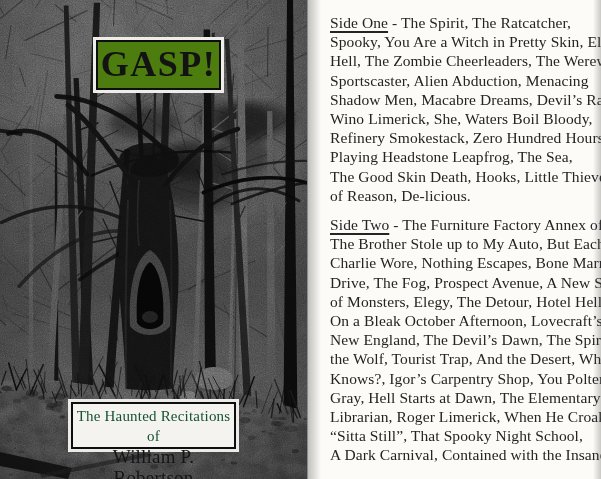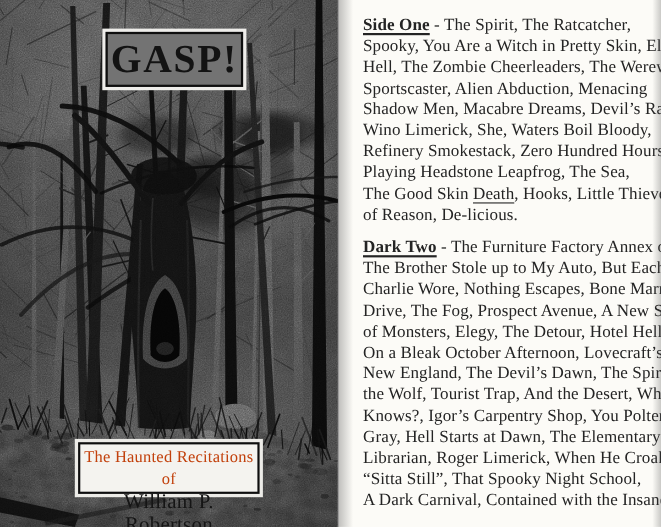--- a/index.html
+++ b/index.html
@@ -8,44 +8,44 @@
 
   .page { position:relative; width:601px; height:479px; display:flex; background:#fcfbf7; }
   .page::after { content:""; position:absolute; right:0; top:0; bottom:0; width:8px;
                  background:linear-gradient(270deg, rgba(70,70,70,.28), rgba(70,70,70,0)); pointer-events:none; }
 
   
   .photo-panel { position:relative; flex:0 0 308px; width:308px; height:479px;
                  background:#8d8d8d; border-right:1px solid #8a8a8a; overflow:hidden; }
   .photo-panel svg { position:absolute; left:0; top:0; display:block; }
 
-  .title-box { position:absolute; left:96px; top:29px; width:125px; height:50px;
-               background:#737373; border:2.5px solid #0e0e0e;
+  .title-box { position:absolute; left:96px; top:40px; width:125px; height:50px;
+               background:#4d7c0f; border:2.5px solid #0e0e0e;
                box-shadow:0 0 0 3px #eeedea;
                display:flex; align-items:center; justify-content:center; z-index:3; }
   .title-box .title-text { font-family:"Liberation Serif", serif; font-weight:700;
                font-size:36px; letter-spacing:1.5px; color:#131313; line-height:1;
                transform:translateY(-1px); }
 
   .credit-box { position:absolute; left:71px; top:402px; width:165px; height:47px;
                background:#f4f3ef; border:2px solid #0e0e0e; box-shadow:0 0 0 3px #ecebe7;
                z-index:3; text-align:center; padding-top:2px; }
-  .credit-line1 { font-size:15px; line-height:20px; color:#c2410c; letter-spacing:.2px; }
+  .credit-line1 { font-size:15px; line-height:20px; color:#14532d; letter-spacing:.2px; }
   .credit-line2 { font-size:19px; line-height:21px; color:#151515; letter-spacing:.2px; }
 
   
   .list-panel { position:relative; flex:1; background:#fcfbf7; padding:13px 4px 0 22px; color:#242424; }
   .list-panel::before { content:""; position:absolute; left:0; top:0; bottom:0; width:13px;
                  background:linear-gradient(90deg, rgba(55,55,55,.30), rgba(55,55,55,0)); pointer-events:none; }
 
   .side { margin:0; }
   .side-two { margin-top:10px; }
   .line { display:block; white-space:nowrap; font-size:15.5px; line-height:19.2px; letter-spacing:.1px; }
-  .head { font-weight:700; text-decoration:underline; text-decoration-thickness:1.5px; text-underline-offset:2.5px; }
-  .u    { text-decoration:underline; text-decoration-thickness:1.2px; text-underline-offset:2.5px; }
+  .head { font-weight:400; text-decoration:underline; text-decoration-thickness:1.5px; text-underline-offset:2.5px; }
+  .u    { text-decoration-thickness:1.2px; text-underline-offset:2.5px; }
 </style>
 </head>
 <body>
 
 <div class="page">
 
   <div class="photo-panel">
     <svg id="forest" width="308" height="479" viewBox="0 0 308 479" preserveAspectRatio="none">
       <defs>
         <linearGradient id="skyg" x1="0" y1="0" x2="0" y2="1">
@@ -572,21 +572,21 @@
       <span class="line">Sportscaster, Alien Abduction, Menacing</span>
       <span class="line">Shadow Men, Macabre Dreams, Devil’s Rap,</span>
       <span class="line">Wino Limerick, She, Waters Boil Bloody,</span>
       <span class="line">Refinery Smokestack, Zero Hundred Hours,</span>
       <span class="line">Playing Headstone Leapfrog, The Sea,</span>
       <span class="line"><span>The Good Skin </span><span class="u">Death</span><span>, Hooks, Little Thieves</span></span>
       <span class="line">of Reason, De-licious.</span>
     </p>
 
     <p class="side side-two">
-      <span class="line"><span class="head">Dark Two</span><span> - The Furniture Factory Annex of Hell,</span></span>
+      <span class="line"><span class="head">Side Two</span><span> - The Furniture Factory Annex of Hell,</span></span>
       <span class="line">The Brother Stole up to My Auto, But Each</span>
       <span class="line">Charlie Wore, Nothing Escapes, Bone Marrow</span>
       <span class="line">Drive, The Fog, Prospect Avenue, A New Set</span>
       <span class="line">of Monsters, Elegy, The Detour, Hotel Hell,</span>
       <span class="line">On a Bleak October Afternoon, Lovecraft’s</span>
       <span class="line">New England, The Devil’s Dawn, The Spirit of</span>
       <span class="line">the Wolf, Tourist Trap, And the Desert, Who</span>
       <span class="line">Knows?, Igor’s Carpentry Shop, You Poltergeist,</span>
       <span class="line">Gray, Hell Starts at Dawn, The Elementary</span>
       <span class="line">Librarian, Roger Limerick, When He Croaked</span>

